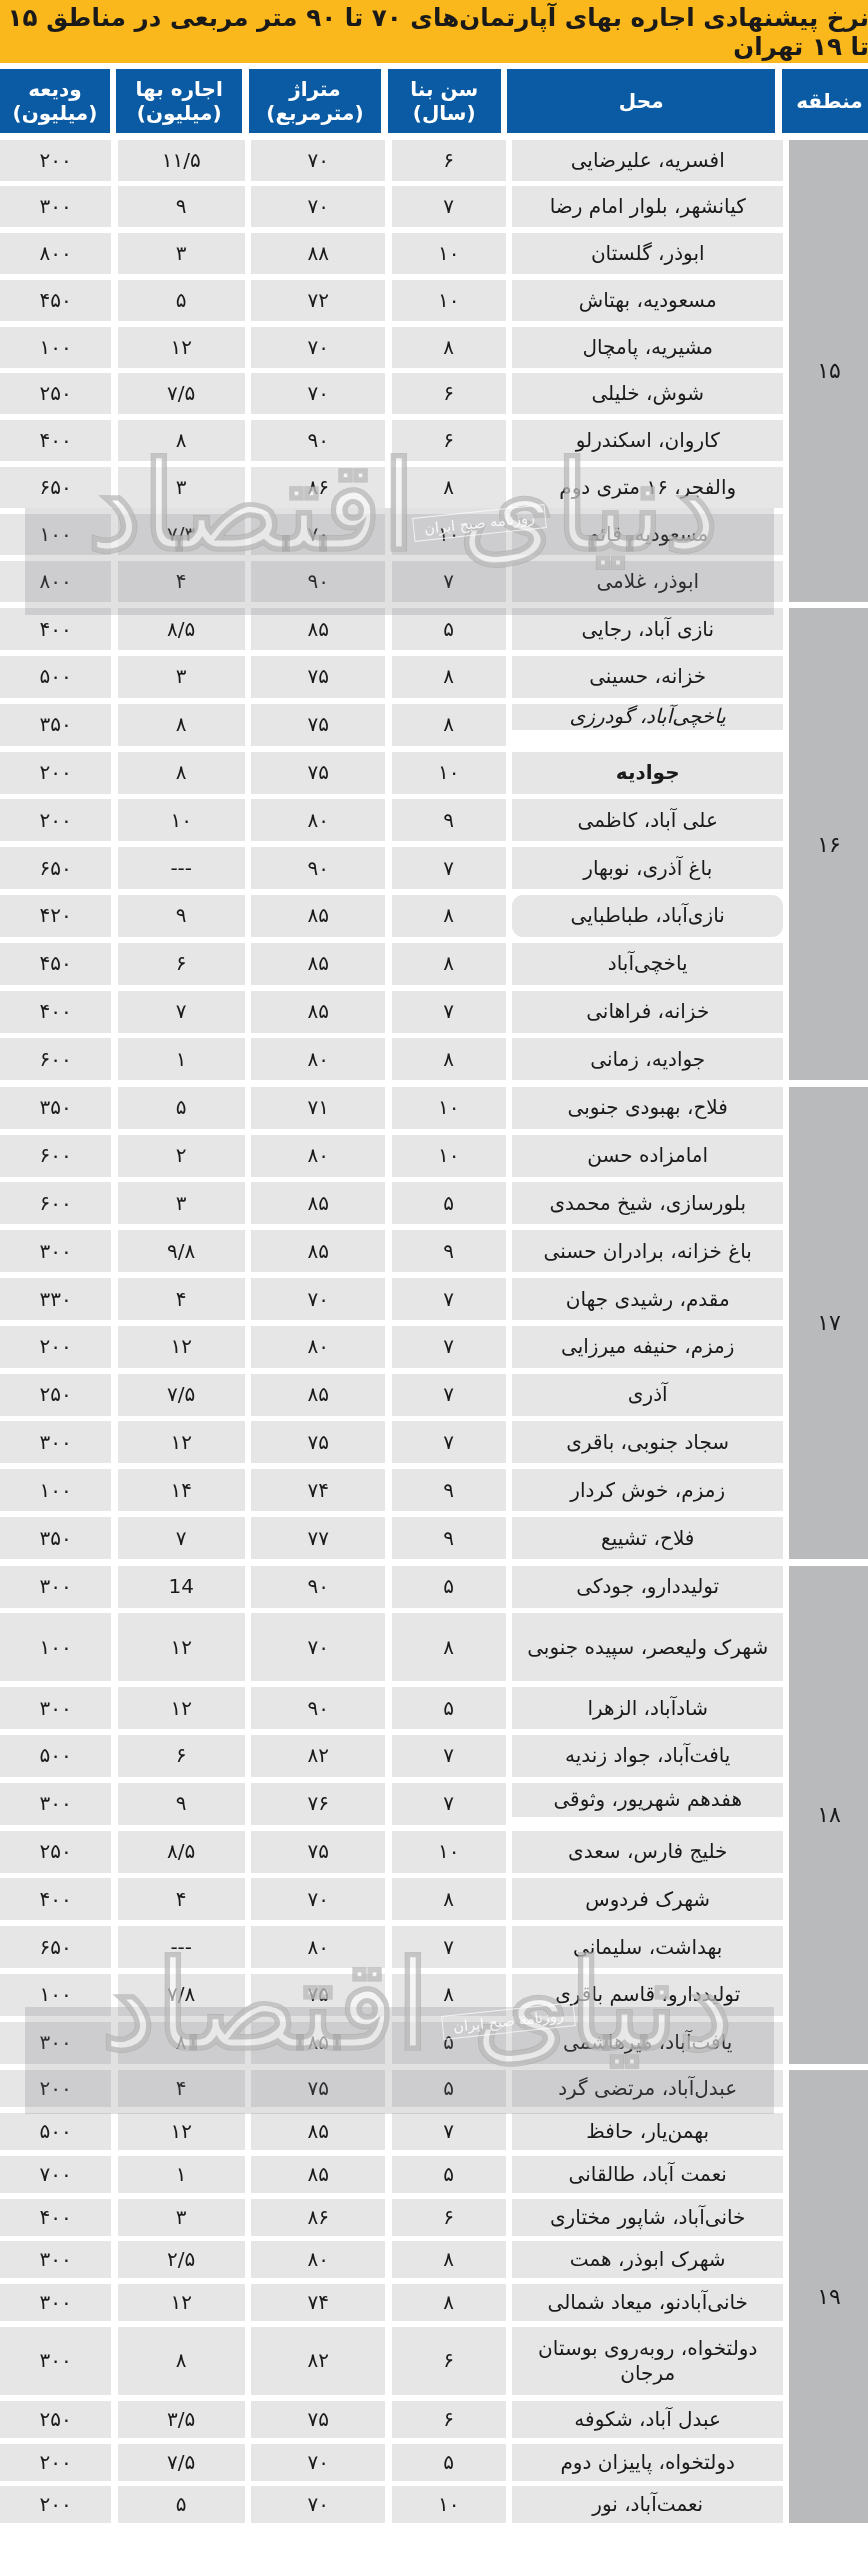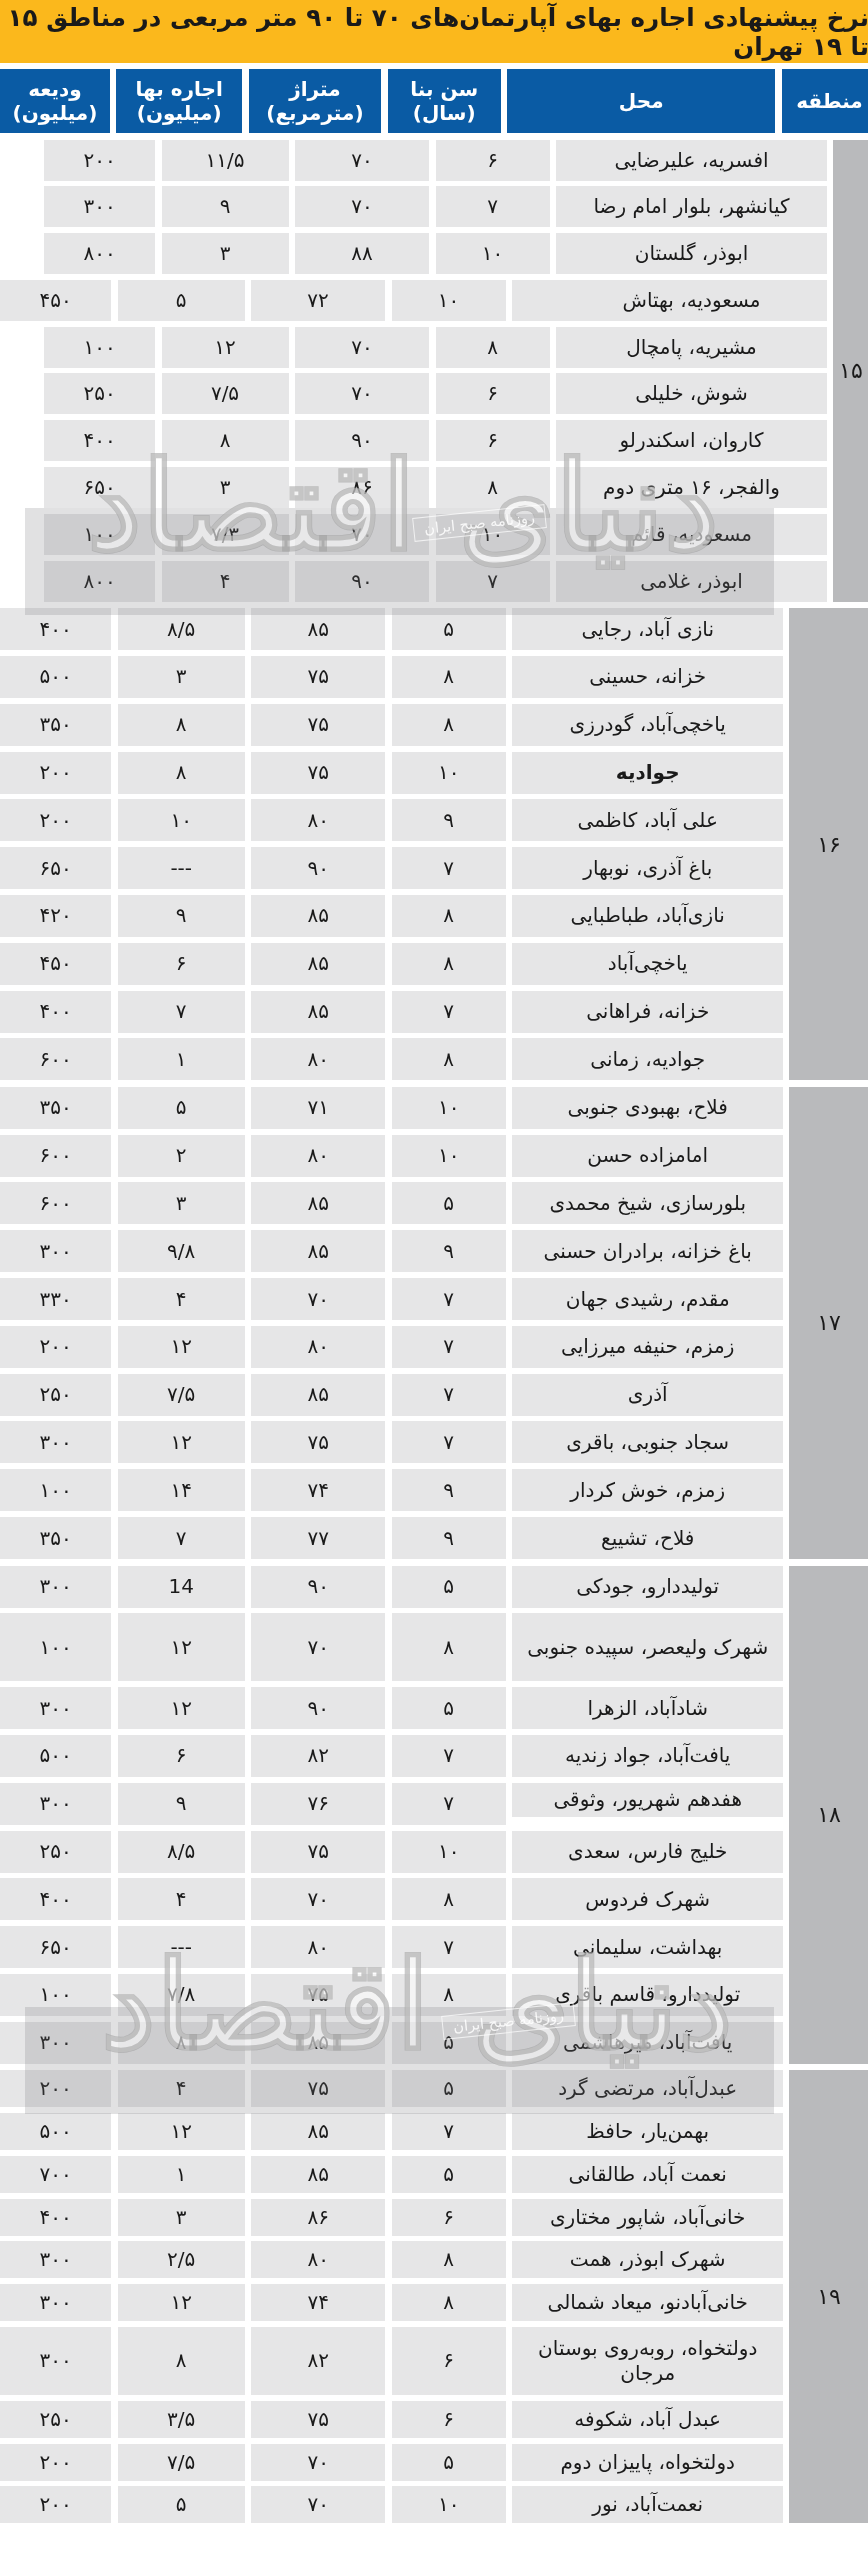--- a/index.html
+++ b/index.html
@@ -80,21 +80,21 @@
             <div class="cell c-dep" style="height: 41px;">۳۰۰</div>
           </div>
           <div class="row">
             <div class="cell c-loc" style="height: 41px;">ابوذر، گلستان</div>
             <div class="cell c-age" style="height: 41px;">۱۰</div>
             <div class="cell c-area" style="height: 41px;">۸۸</div>
             <div class="cell c-rent" style="height: 41px;">۳</div>
             <div class="cell c-dep" style="height: 41px;">۸۰۰</div>
           </div>
           <div class="row">
-            <div class="cell c-loc" style="height: 41px; padding-left: 44px;">مسعودیه، بهتاش</div>
+            <div class="cell c-loc" style="height: 41px;">مسعودیه، بهتاش</div>
             <div class="cell c-age" style="height: 41px;">۱۰</div>
             <div class="cell c-area" style="height: 41px;">۷۲</div>
             <div class="cell c-rent" style="height: 41px;">۵</div>
             <div class="cell c-dep" style="height: 41px;">۴۵۰</div>
           </div>
           <div class="row">
             <div class="cell c-loc" style="height: 41px;">مشیریه، پامچال</div>
             <div class="cell c-age" style="height: 41px;">۸</div>
             <div class="cell c-area" style="height: 41px;">۷۰</div>
             <div class="cell c-rent" style="height: 41px;">۱۲</div>
@@ -148,21 +148,21 @@
             <div class="cell c-dep" style="height: 42px;">۴۰۰</div>
           </div>
           <div class="row">
             <div class="cell c-loc" style="height: 42px;">خزانه، حسینی</div>
             <div class="cell c-age" style="height: 42px;">۸</div>
             <div class="cell c-area" style="height: 42px;">۷۵</div>
             <div class="cell c-rent" style="height: 42px;">۳</div>
             <div class="cell c-dep" style="height: 42px;">۵۰۰</div>
           </div>
           <div class="row">
-            <div class="cell c-loc" style="height: 42px;">یاخچی‌آباد، گودرزی</div>
+            <div class="cell c-loc" style="height: 26px; font-style: italic;">یاخچی‌آباد، گودرزی</div>
             <div class="cell c-age" style="height: 42px;">۸</div>
             <div class="cell c-area" style="height: 42px;">۷۵</div>
             <div class="cell c-rent" style="height: 42px;">۸</div>
             <div class="cell c-dep" style="height: 42px;">۳۵۰</div>
           </div>
           <div class="row">
             <div class="cell c-loc" style="height: 42px; font-weight: bold;">جوادیه</div>
             <div class="cell c-age" style="height: 42px;">۱۰</div>
             <div class="cell c-area" style="height: 42px;">۷۵</div>
             <div class="cell c-rent" style="height: 42px;">۸</div>
@@ -176,21 +176,21 @@
             <div class="cell c-dep" style="height: 42px;">۲۰۰</div>
           </div>
           <div class="row">
             <div class="cell c-loc" style="height: 42px;">باغ آذری، نوبهار</div>
             <div class="cell c-age" style="height: 42px;">۷</div>
             <div class="cell c-area" style="height: 42px;">۹۰</div>
             <div class="cell c-rent" style="height: 42px;">---</div>
             <div class="cell c-dep" style="height: 42px;">۶۵۰</div>
           </div>
           <div class="row">
-            <div class="cell c-loc" style="height: 42px;">نازی‌آباد، طباطبایی</div>
+            <div class="cell c-loc" style="height: 42px; border-radius: 11px;">نازی‌آباد، طباطبایی</div>
             <div class="cell c-age" style="height: 42px;">۸</div>
             <div class="cell c-area" style="height: 42px;">۸۵</div>
             <div class="cell c-rent" style="height: 42px;">۹</div>
             <div class="cell c-dep" style="height: 42px;">۴۲۰</div>
           </div>
           <div class="row">
             <div class="cell c-loc" style="height: 42px;">یاخچی‌آباد</div>
             <div class="cell c-age" style="height: 42px;">۸</div>
             <div class="cell c-area" style="height: 42px;">۸۵</div>
             <div class="cell c-rent" style="height: 42px;">۶</div>

